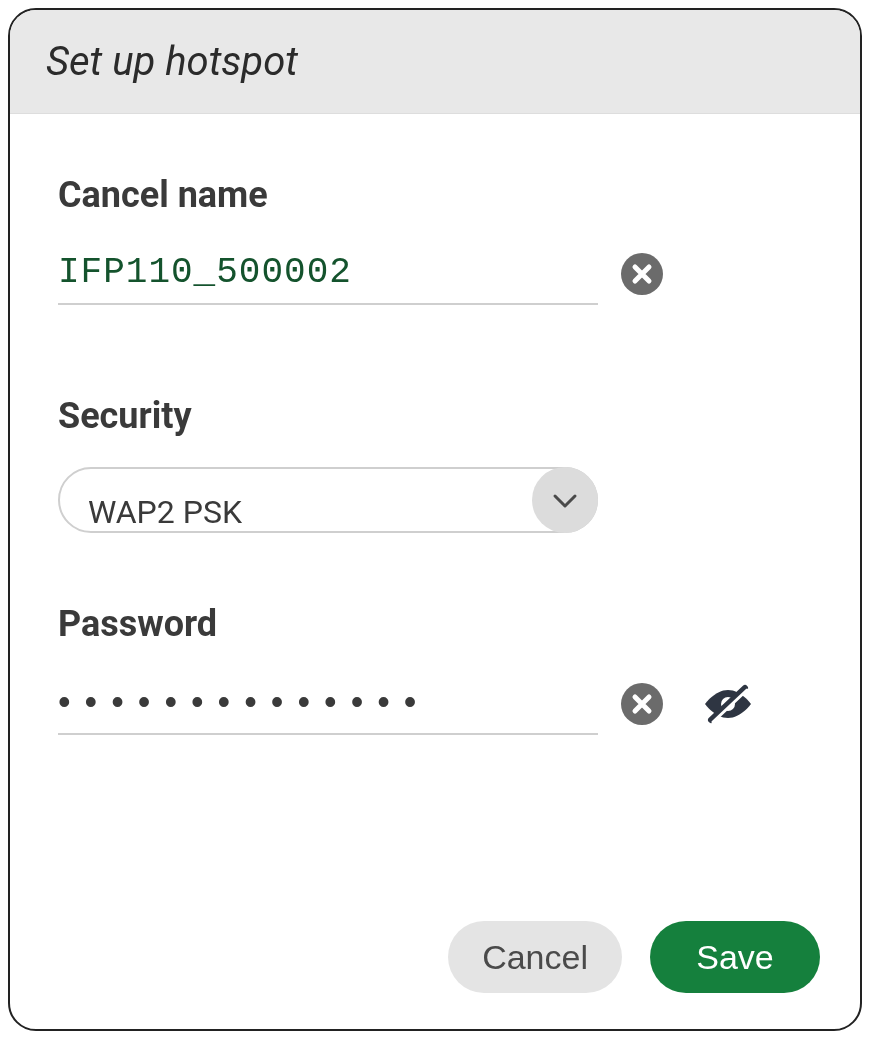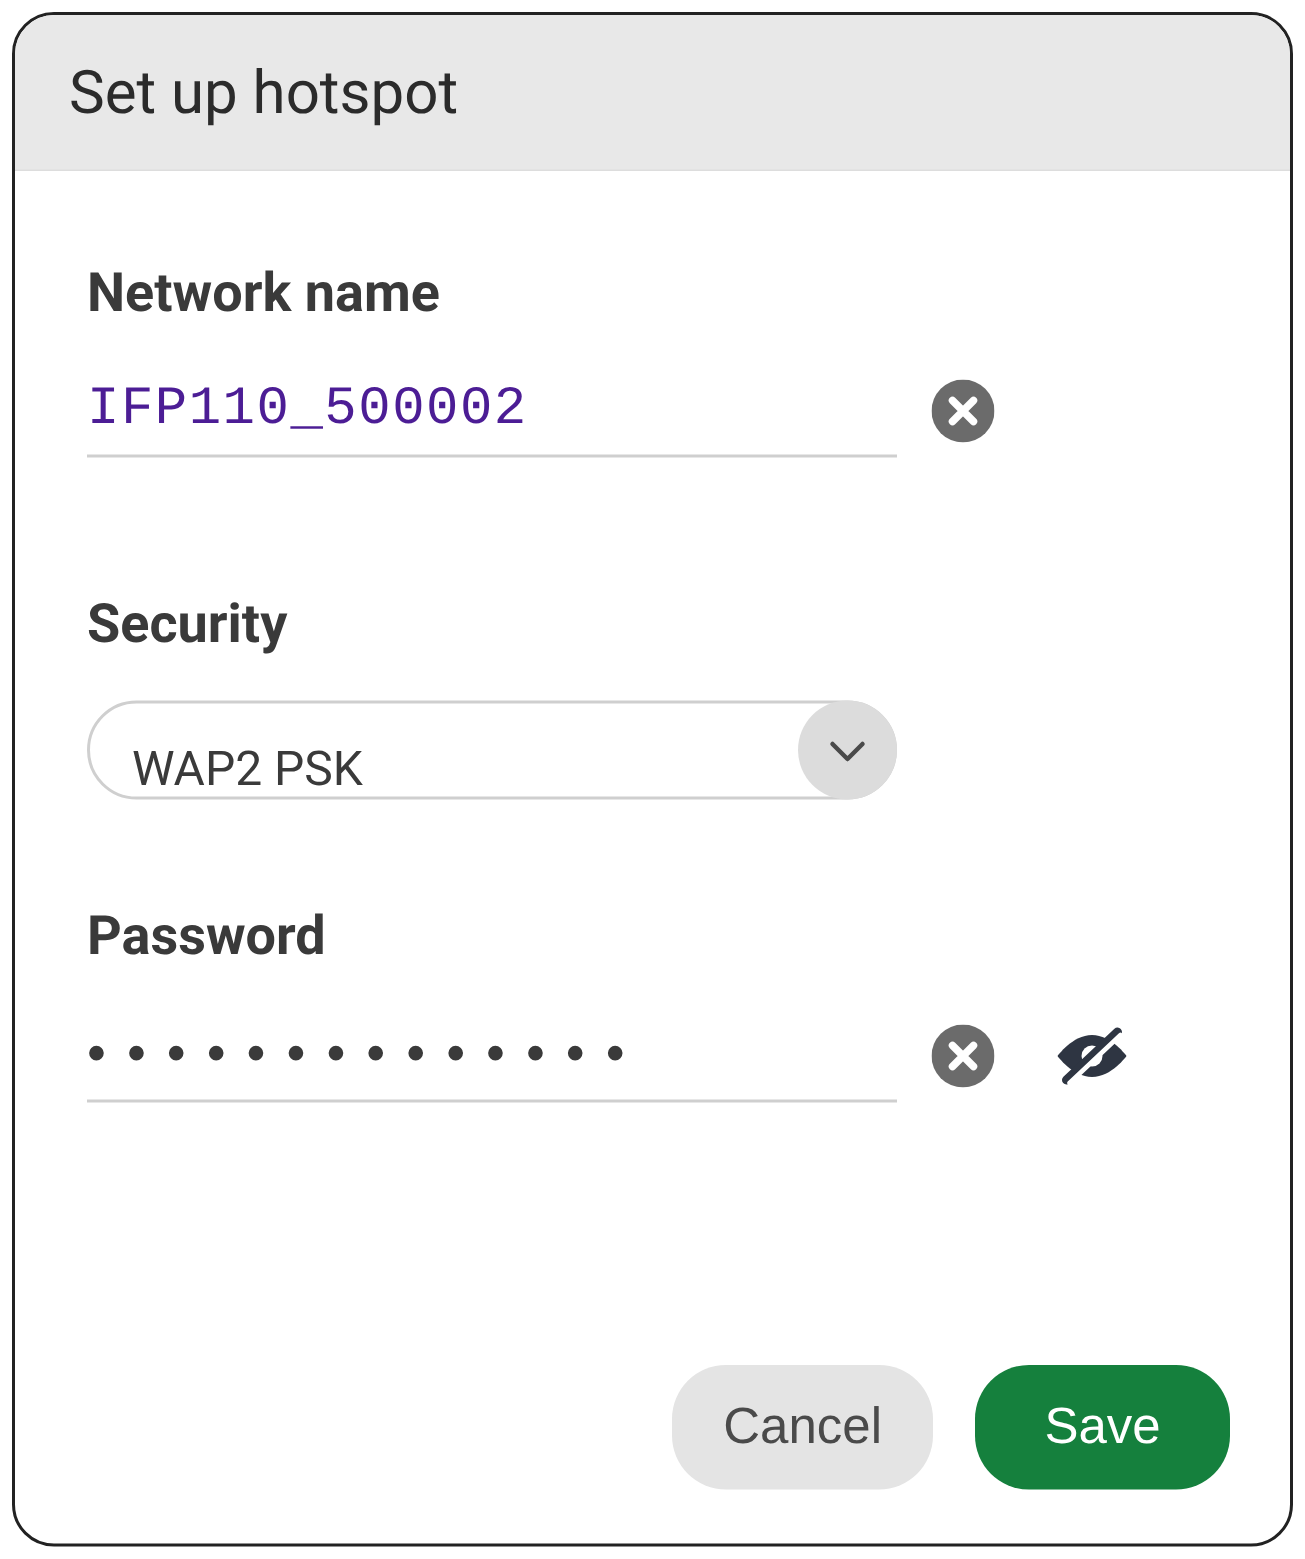--- a/index.html
+++ b/index.html
@@ -17,20 +17,21 @@
       border-radius: 28px;
       overflow: hidden;
       display: flex;
       flex-direction: column;
       background: #fff;
     }
     .dialog-header {
       background: #e8e8e8;
       padding: 28px 36px;
       border-bottom: 1px solid #ddd;
+      font-style: italic;
     }
     .dialog-title {
       font-size: 40px;
       font-weight: 400;
       color: #2b2b2b;
     }
     .dialog-body {
       flex: 1;
       padding: 60px 48px 30px 48px;
       display: flex;
@@ -55,21 +56,21 @@
       gap: 22px;
     }
     .text-input {
       flex: 0 0 auto;
       width: 540px;
       border: none;
       border-bottom: 2px solid #cfcfcf;
       font-size: 36px;
       font-family: "Courier New", monospace;
       letter-spacing: 1px;
-      color: #4c1d95;
+      color: #14532d;
       padding: 6px 0 10px 0;
       outline: none;
       background: transparent;
     }
     .password-input {
       flex: 0 0 auto;
       width: 540px;
       border: none;
       border-bottom: 2px solid #cfcfcf;
       font-size: 36px;
@@ -119,21 +120,21 @@
       justify-content: center;
     }
     .dialog-footer {
       display: flex;
       justify-content: flex-end;
       gap: 28px;
       padding: 0 40px 36px 0;
     }
     .btn {
       min-width: 170px;
-      height: 83px;
+      height: 72px;
       border-radius: 36px;
       border: none;
       font-size: 34px;
       font-weight: 500;
       cursor: pointer;
       padding: 0 34px;
     }
     .btn-cancel {
       background: #e4e4e4;
       color: #4a4a4a;
@@ -151,21 +152,21 @@
 
 <div class="dialog">
 
   <div class="dialog-header">
     <h1 class="dialog-title">Set up hotspot</h1>
   </div>
 
   <div class="dialog-body">
 
     <div class="field-group">
-      <label class="field-label">Network name</label>
+      <label class="field-label">Cancel name</label>
       <div class="input-row">
         <input type="text" class="text-input" value="IFP110_500002" style="">
         <button class="icon-btn">
           <span>
             <svg width="42" height="42" viewBox="0 0 42 42">
               <circle cx="21" cy="21" r="21" fill="#6b6b6b"></circle>
               <path d="M14 14 L28 28 M28 14 L14 28" stroke="#fff" stroke-width="5" stroke-linecap="round"></path>
             </svg>
           </span>
         </button>

